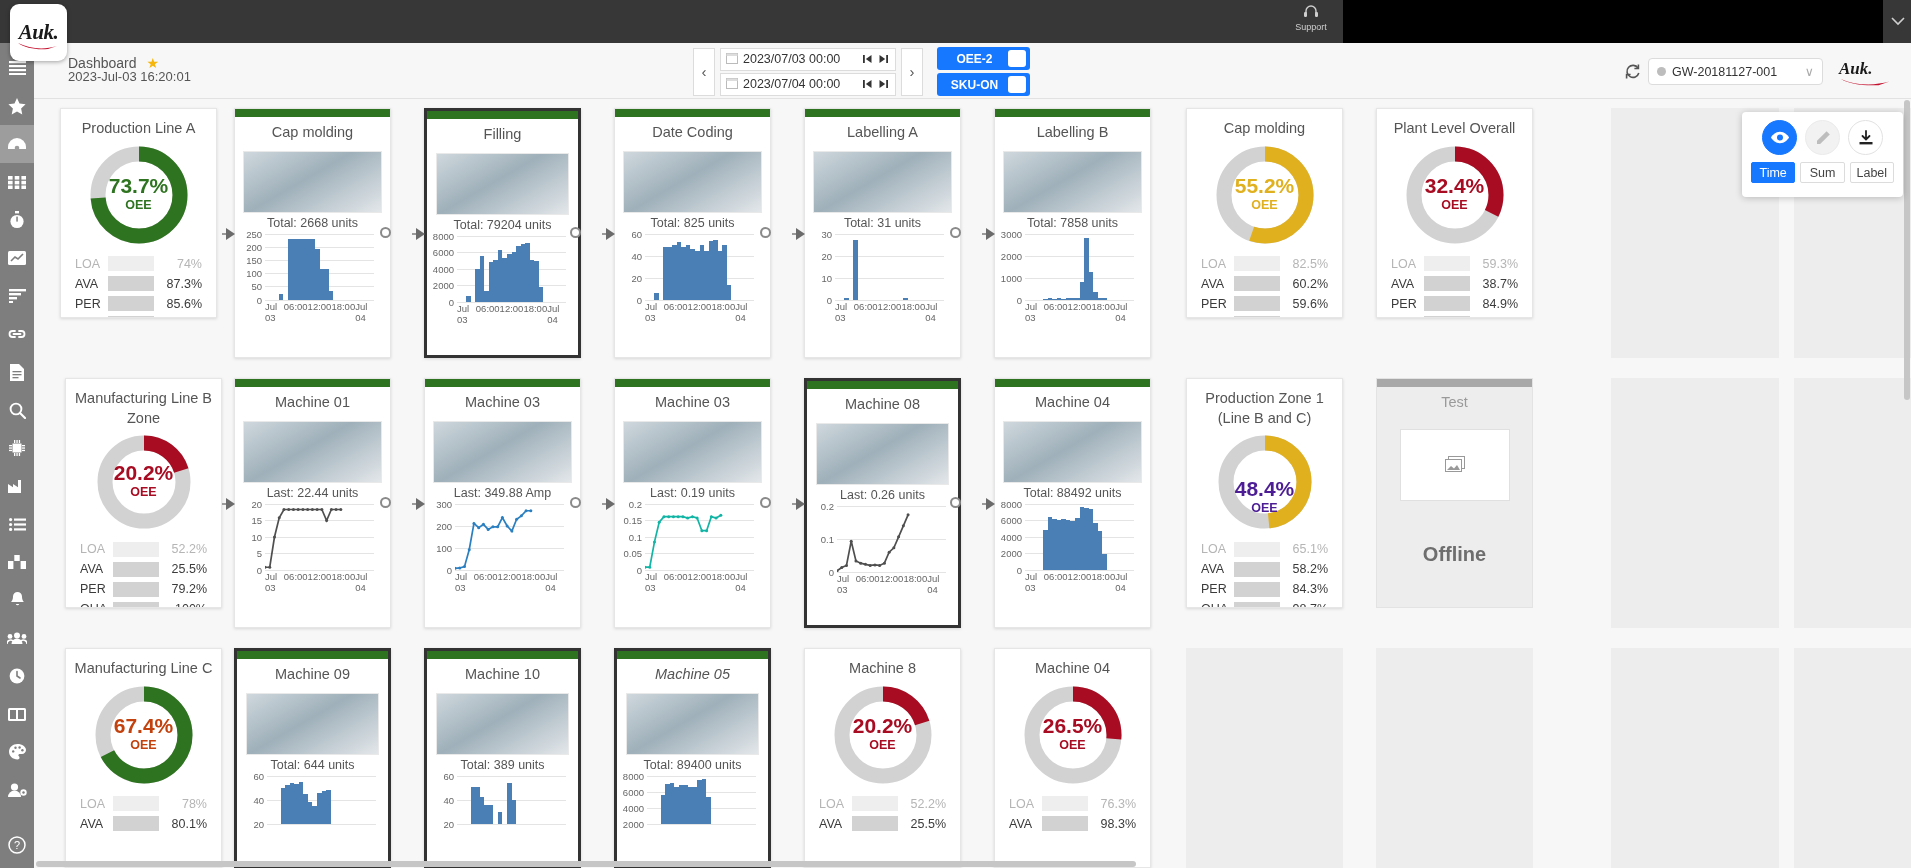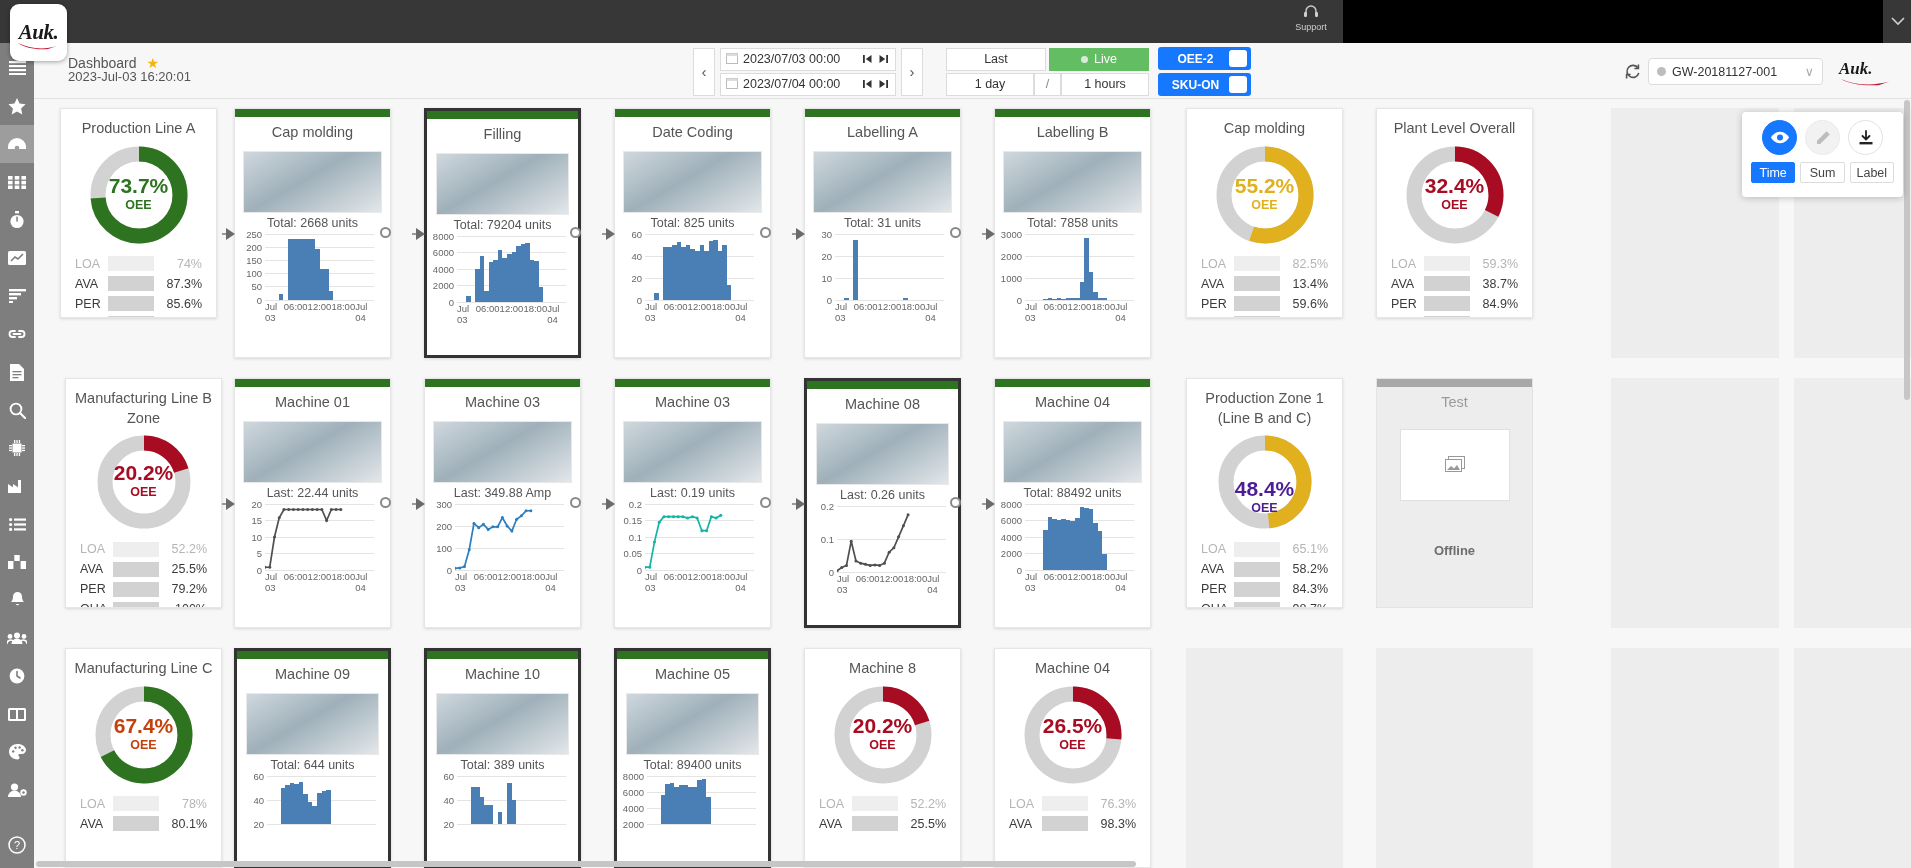--- a/index.html
+++ b/index.html
@@ -204,21 +204,21 @@
   .bar { flex: 1; background: #4a7fb5; }
 
   
   .conn { position: absolute; height: 12px; z-index: 5; display: flex; align-items: center; }
   .conn .dotline { flex: 1; height: 0; border-top: 2px dotted #9a9a9a; }
   .conn .tri { width: 0; height: 0; border-left: 9px solid #6b6b6b;
     border-top: 6px solid transparent; border-bottom: 6px solid transparent; }
   .node { position: absolute; width: 11px; height: 11px; border-radius: 50%;
     border: 2px solid #8a8a8a; background: #fff; z-index: 6; }
 
-  .offline-lbl { text-align: center; font-weight: bold; font-size: 13px; color: #6e6e6e; margin-top: 42px; }
+  .offline-lbl { text-align: center; font-weight: bold; font-size: 20px; color: #6e6e6e; margin-top: 42px; }
   .img-ph { width: 110px; height: 72px; margin: 16px auto 0; background: #fff;
     border: 1px solid #e0e0e0; display: flex; align-items: center; justify-content: center; }
 
   .placeholder-slot { position: absolute; background: #ededed; }
   .scroll-v { position: absolute; right: 0; top: 100px; width: 8px; bottom: 0; }
   .scroll-thumb { position: absolute; right: 1px; top: 0; width: 6px; height: 300px;
     background: #c6c6c6; border-radius: 3px; }
   .scroll-h { position: absolute; left: 34px; right: 0; bottom: 0; height: 8px; }
   .scroll-h-thumb { position: absolute; left: 2px; bottom: 1px; width: 1100px; height: 6px;
     background: #c6c6c6; border-radius: 3px; }
@@ -475,34 +475,20 @@
             </svg>
           <svg width="9" height="10" viewBox="0 0 9 10">
               <rect x="7.2" y="1" width="1.8" height="8" fill="#333"></rect>
               <path d="M.5 1 L.5 9 L6.2 5z" fill="#333"></path>
             </svg>
         </span>
       </div>
     </div>
     <div class="arrow-btn">›</div>
 
-    <div class="lastbox">
-      <div class="lastrow1">
-        <div class="btn-last">Last</div>
-        <div class="btn-live">
-          <span class="dot"></span>
-          <span>Live</span>
-        </div>
-      </div>
-      <div class="lastrow2">
-        <div class="dur-field dur-a">1 day</div>
-        <div class="dur-field dur-sep">/</div>
-        <div class="dur-field dur-b">1 hours</div>
-      </div>
-    </div>
 
     <div class="togglecol">
       <div class="tog">
         <span class="t-lbl">OEE-2</span>
         <span class="knob"></span>
       </div>
       <div class="tog">
         <span class="t-lbl">SKU-ON</span>
         <span class="knob"></span>
       </div>
@@ -886,21 +872,21 @@
     <span class="m-track light">
       <span class="m-fill" style="width:82.5%;background:#b9d2ab"></span>
     </span>
     <span class="m-val dim">82.5%</span>
   </div>
           <div class="m-row">
     <span class="m-lbl ">AVA</span>
     <span class="m-track ">
       <span class="m-fill" style="width:92.6%;background:#2e7320"></span>
     </span>
-    <span class="m-val ">13.4%</span>
+    <span class="m-val ">60.2%</span>
   </div>
           <div class="m-row">
     <span class="m-lbl ">PER</span>
     <span class="m-track ">
       <span class="m-fill" style="width:59.6%;background:#e0b01f"></span>
     </span>
     <span class="m-val ">59.6%</span>
   </div>
           <div class="m-row">
     <span class="m-lbl ">QUA</span>
@@ -1402,21 +1388,21 @@
               <span class="bar" style="height:0px;background:#4a7fb5"></span>
               <span class="bar" style="height:0px;background:#4a7fb5"></span>
               <span class="bar" style="height:0px;background:#4a7fb5"></span>
               <span class="bar" style="height:0px;background:#4a7fb5"></span>
             </span>
           </div>
         </div>
       </div>
       <div class="card sel" style="left: 580px; top: 548px; width: 157px; height: 220px;">
         <div class="topstripe "></div>
-        <div class="card-title" style="padding-top:14px;">Machine 05</div>
+        <div class="card-title" style="padding-top:14px;font-style:italic;">Machine 05</div>
         <div class="m-photo" style="width:133px;height:62px;background:linear-gradient(150deg,#cfd8dd,#9fb0ba 45%,#e3e7ea);"></div>
         <div class="m-total">Total: 89400 units</div>
         <div class="chartbox" style="margin-left:30px;width:109px">
     <div style="position:relative;height:48px">
             <span class="gl" style="top:0px"></span>
             <span class="yt" style="top:0px">8000</span>
             <span class="gl" style="top:16px"></span>
             <span class="yt" style="top:16px">6000</span>
             <span class="gl" style="top:32px"></span>
             <span class="yt" style="top:32px">4000</span>

